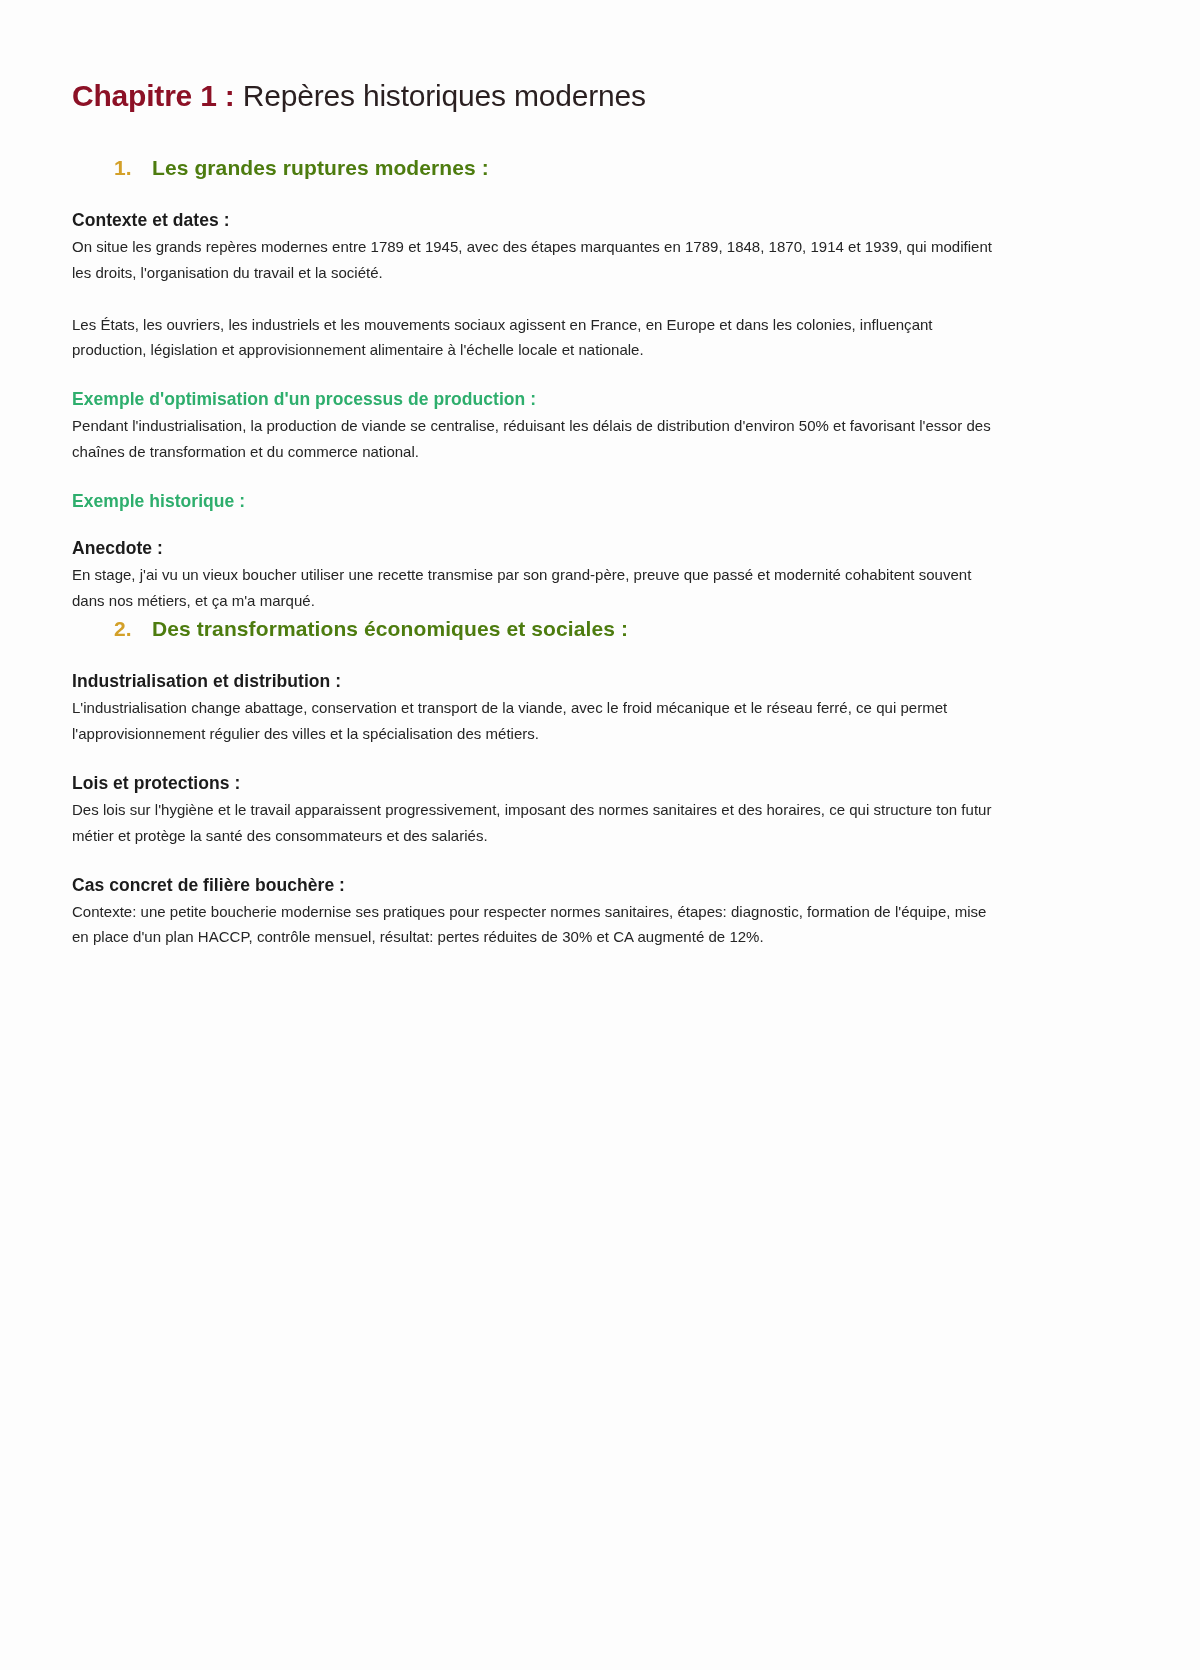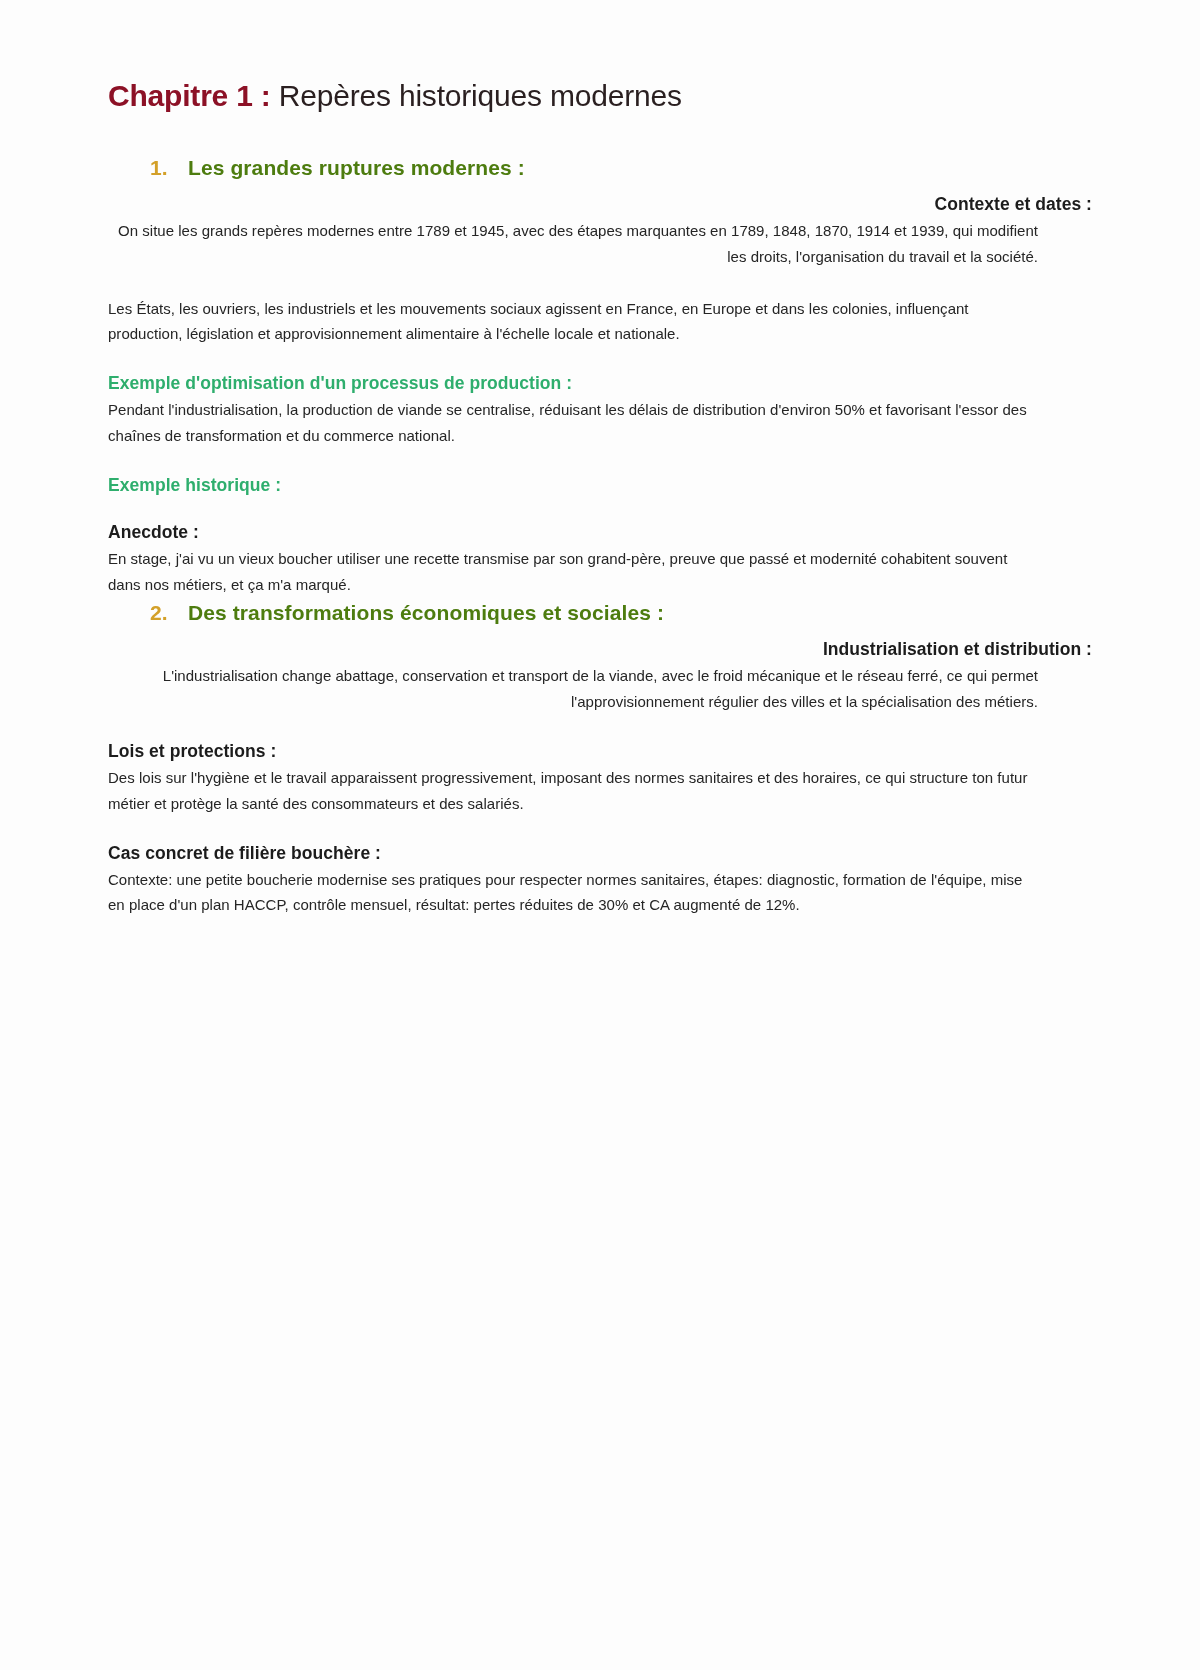--- a/index.html
+++ b/index.html
@@ -13,21 +13,21 @@
     background: #fdfdfd;
     font-family: "Liberation Sans", "DejaVu Sans", sans-serif;
     -webkit-font-smoothing: antialiased;
     overflow: hidden;
   }
   .page {
     position: relative;
     width: 1200px;
     height: 1670px;
     box-sizing: border-box;
-    padding: 78px 108px 40px 108px;
+    padding: 78px 108px 40px 72px;
     background: #fdfdfd;
   }
 
   
   .chapter-title {
     font-size: 30px;
     line-height: 1.2;
     letter-spacing: -0.2px;
     margin: 0 0 0 0;
     color: #231f20;
@@ -84,22 +84,21 @@
     line-height: 1.72;
     color: #252525;
     margin: 0;
     max-width: 930px;
     font-weight: 400;
     letter-spacing: 0.02px;
   }
 
   
   .block.first-after-heading {
-    margin-top: 14px;
-    text-align: right;
+    margin-top: 30px;
   }
   .section-2-wrap {
     margin-top: 4px;
   }
 </style>
 </head>
 <body>
 
 <div class="page">
 

